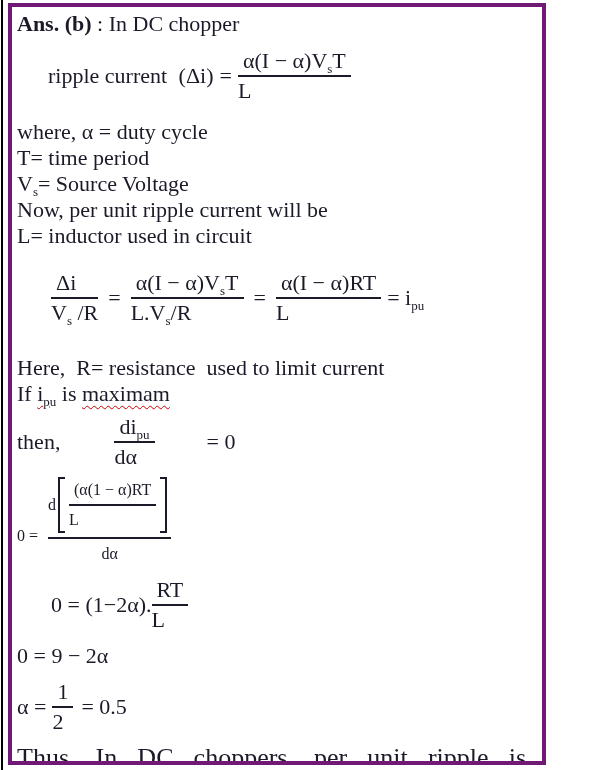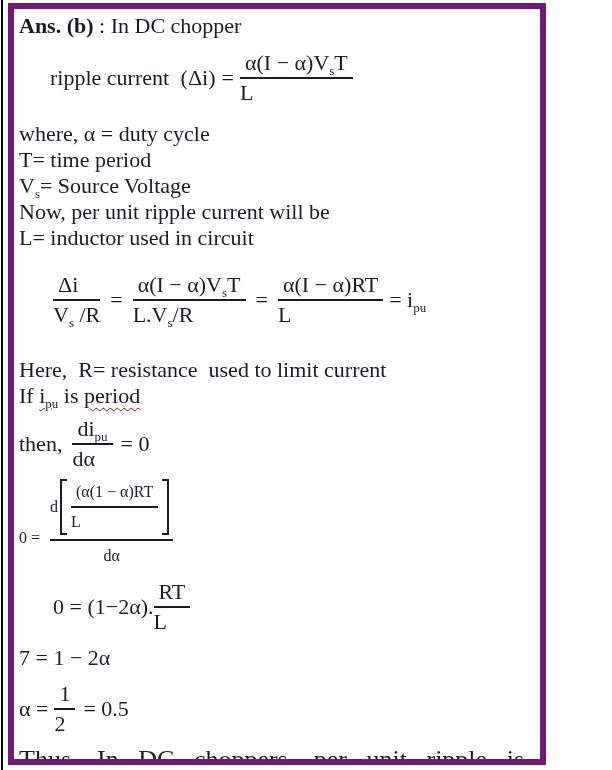--- a/index.html
+++ b/index.html
@@ -4,21 +4,21 @@
 <style>
   html,body { margin:0; padding:0; background:#ffffff; }
   .screen {
     position:relative; width:612px; height:770px; background:#ffffff;
     font-family:"Liberation Serif","DejaVu Serif",serif;
     color:#1a1a28; overflow:hidden;
   }
   .left-rule { position:absolute; left:1px; top:0; width:2px; height:770px; background:#000; }
   .box {
     position:absolute; left:8px; top:3px; width:538px; height:762px;
-    box-sizing:border-box; border:6px solid #701a75; padding:2px 16px 0 5px; overflow:hidden;
+    box-sizing:border-box; border:4px solid #701a75; padding:2px 16px 0 5px; overflow:hidden;
   }
   .t { white-space:pre-wrap; }
   .line { font-size:22px; line-height:26px; }
   .bold { font-weight:bold; }
 
   .eqrow { display:flex; align-items:center; font-size:22px; }
   .frac { display:inline-flex; flex-direction:column; align-items:stretch; text-align:left; }
   .frac .num { border-bottom:2px solid currentColor; padding:0 5px 1px; line-height:26px; }
   .frac .den { padding-top:1px; line-height:26px; }
   .sb { font-size:13px; vertical-align:-5px; line-height:0; }
@@ -30,21 +30,21 @@
     text-decoration-color:#cc0000; text-decoration-thickness:1px;
     text-underline-offset:4px;
   }
 
   
   .r-ans  { margin-top:2px; }
   .r-eq1  { margin-top:10px; height:58px;margin-left:31px; }
   .r-where{ margin-top:14px; }
   .r-eq2  { margin-top:10px; height:78px; margin-left:34px; }
   .r-here { margin-top:18px; }
-  .r-then { margin-top:8px; height:54px; }
+  .r-then { margin-top:8px; height:54px;gap:44px; }
   .r-eq4  { margin-top:4px; height:94px; }
   .r-eq5  { margin-top:10px; height:56px;margin-left:34px; }
   .r-eq6  { margin-top:10px; }
   .r-eq7  { margin-top:8px; height:60px; }
   .r-thus { margin-top:8px; }
 
   
   .eq4row { display:flex; align-items:flex-end; }
   .eq4-lhs { margin-bottom:18px; margin-right:10px; line-height:26px; }
   .fo { display:inline-flex; flex-direction:column; align-items:stretch; text-align:center; }
@@ -103,21 +103,21 @@
       <span class="frac mr6">
         <span class="num t">α(I − α)RT</span>
         <span class="den t">L</span>
       </span>
       <span><span class="t">= i</span><span class="sb t">pu</span></span>
     </div>
 
     <div class="line r-here t">Here,  R= resistance  used to limit current</div>
 
     <div class="line">
-      <span class="t">If </span><span class="squiggle"><span class="t">i</span><span class="sb t">pu</span></span><span class="t"> is </span><span class="squiggle t">period</span>
+      <span class="t">If </span><span class="squiggle"><span class="t">i</span><span class="sb t">pu</span></span><span class="t"> is </span><span class="squiggle t">maximam</span>
     </div>
 
     <div class="eqrow r-then">
       <span class="t mr10">then,</span>
       <span class="frac">
         <span class="num"><span class="t">di</span><span class="sb t">pu</span></span>
         <span class="den t">dα</span>
       </span>
       <span class="t ml8">= 0</span>
     </div>
@@ -139,21 +139,21 @@
     </div>
 
     <div class="eqrow r-eq5">
       <span class="t">0 = (1−2α).</span>
       <span class="frac">
         <span class="num t">RT</span>
         <span class="den t">L</span>
       </span>
     </div>
 
-    <div class="line r-eq6 t">7 = 1 − 2α</div>
+    <div class="line r-eq6 t">0 = 9 − 2α</div>
 
     <div class="eqrow r-eq7">
       <span class="t mr6">α =</span>
       <span class="frac">
         <span class="num t">1</span>
         <span class="den t">2</span>
       </span>
       <span class="t ml8">= 0.5</span>
     </div>
 

